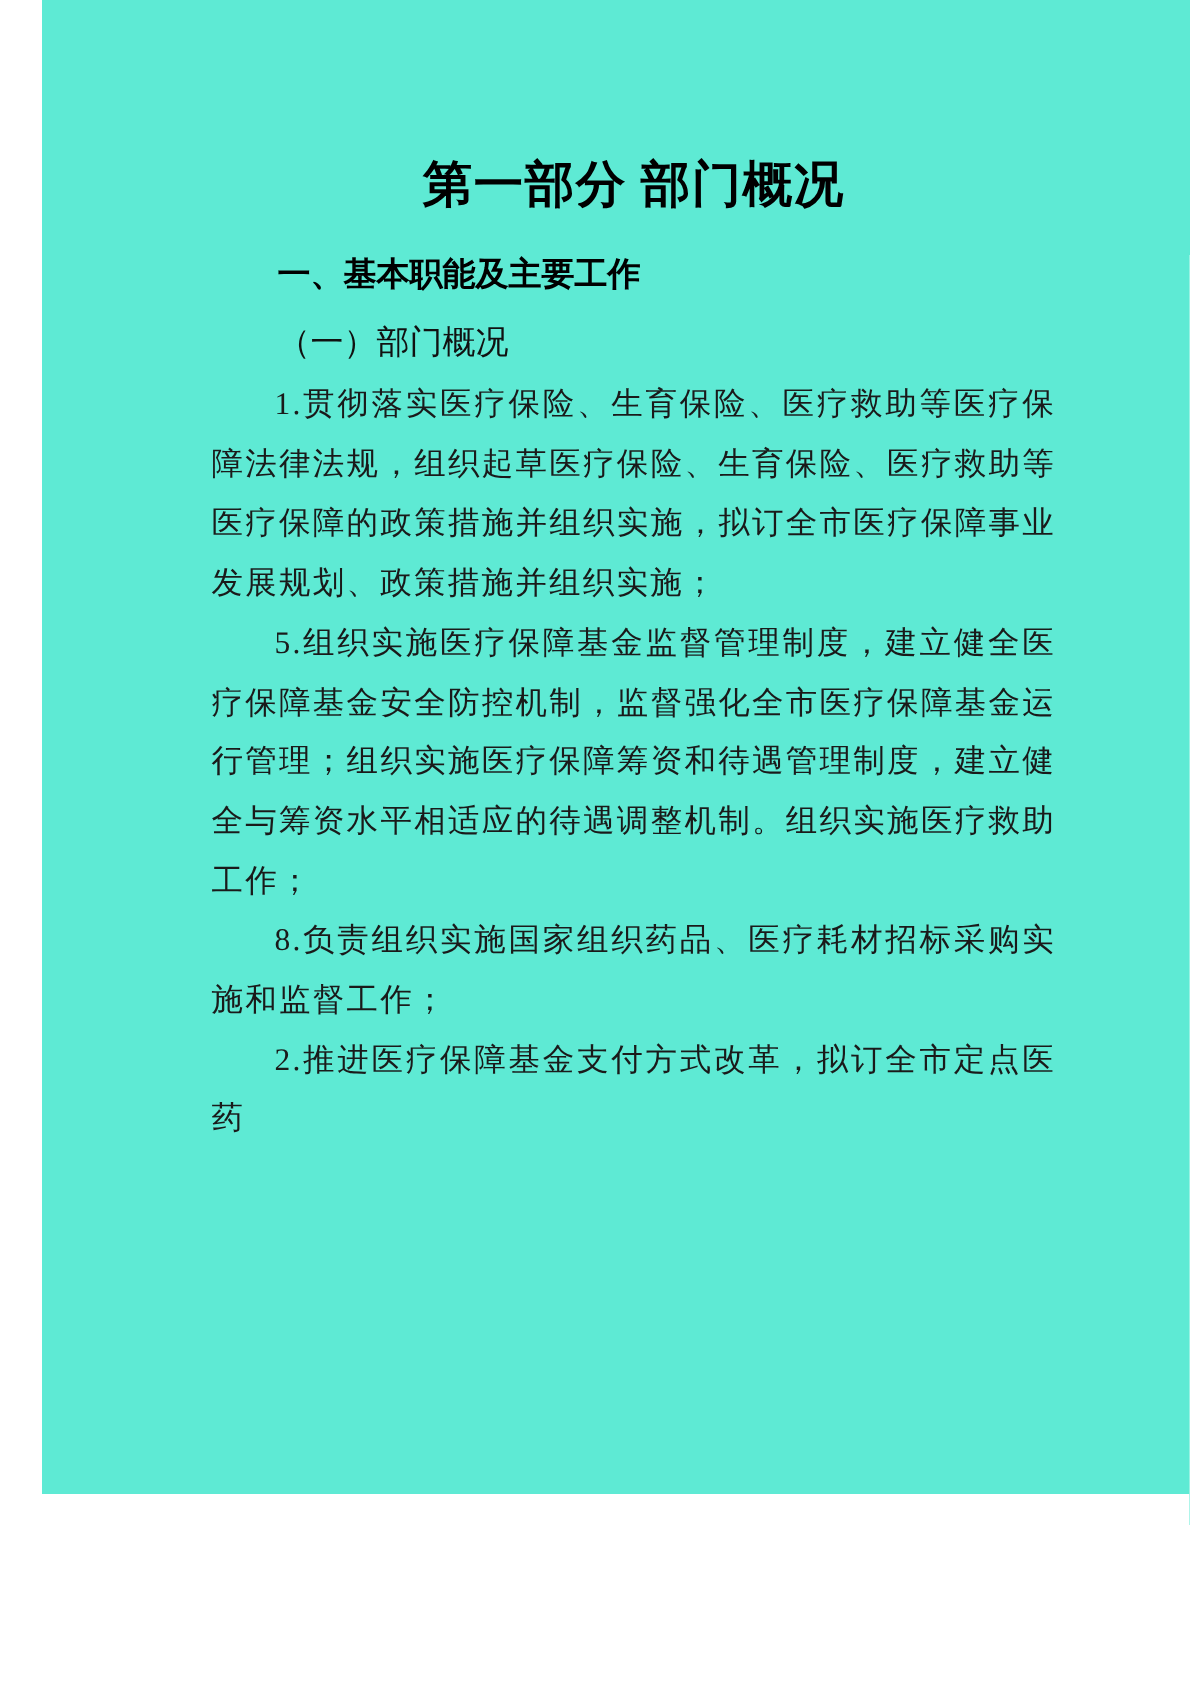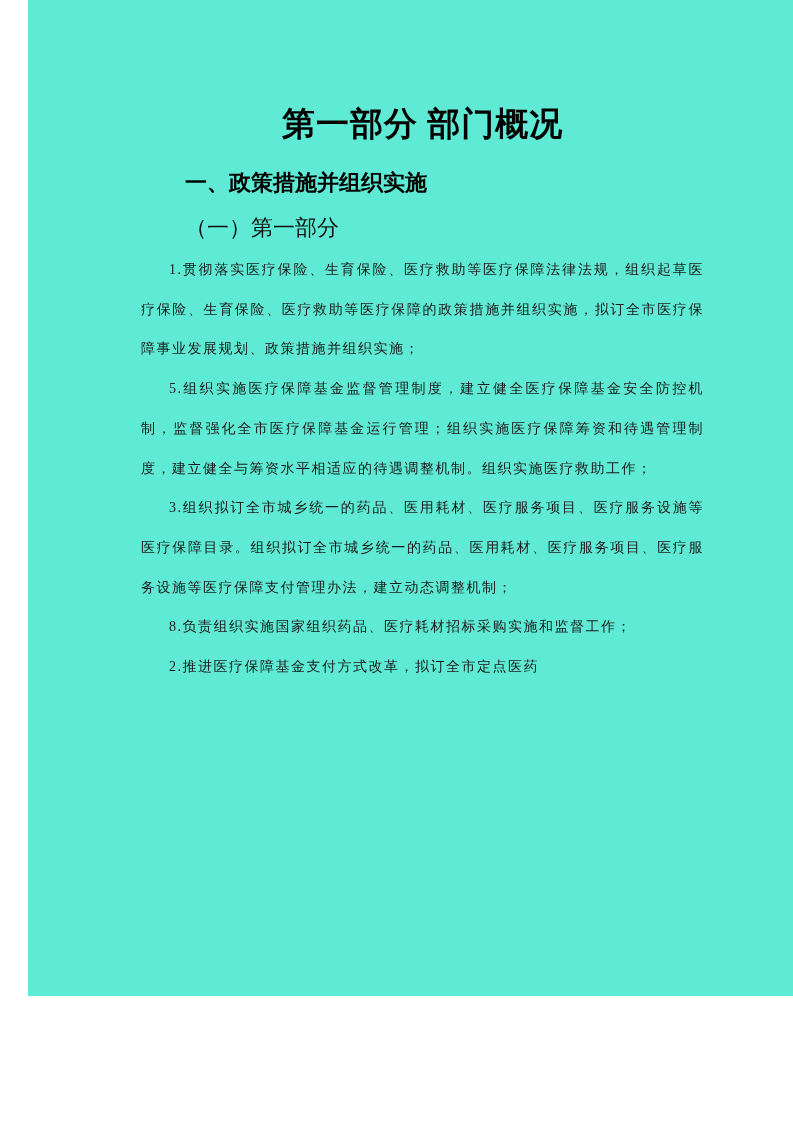--- a/index.html
+++ b/index.html
@@ -47,21 +47,21 @@
     font-weight: 400;
     font-size: 22px;
     line-height: 45px;
     margin: 0;
     text-indent: 2em;
     color: #111111;
   }
   .body-para {
     font-family: "Liberation Serif", "DejaVu Serif", serif;
     font-weight: 400;
-    font-size: 14px;
+    font-size: 21px;
     line-height: 39.7px;
     margin: 0;
     text-indent: 2em;
     text-align: justify;
     text-justify: inter-character;
     text-align-last: left;
     letter-spacing: 1.5px;
     color: #1a1a1a;
   }
   .page-number {
@@ -75,22 +75,21 @@
     line-height: 20px;
     color: #333333;
   }
 </style>
 </head>
 <body>
 
 <div class="page">
   <div class="content">
     <h1 class="doc-title">第一部分 部门概况</h1>
-    <h2 class="section-heading">一、政策措施并组织实施</h2>
-    <h3 class="subsection-heading">（一）第一部分</h3>
+    <h2 class="section-heading">一、基本职能及主要工作</h2>
+    <h3 class="subsection-heading">（一）部门概况</h3>
     <p class="body-para">1.贯彻落实医疗保险、生育保险、医疗救助等医疗保障法律法规，组织起草医疗保险、生育保险、医疗救助等医疗保障的政策措施并组织实施，拟订全市医疗保障事业发展规划、政策措施并组织实施；</p>
     <p class="body-para">5.组织实施医疗保障基金监督管理制度，建立健全医疗保障基金安全防控机制，监督强化全市医疗保障基金运行管理；组织实施医疗保障筹资和待遇管理制度，建立健全与筹资水平相适应的待遇调整机制。组织实施医疗救助工作；</p>
-    <p class="body-para">3.组织拟订全市城乡统一的药品、医用耗材、医疗服务项目、医疗服务设施等医疗保障目录。组织拟订全市城乡统一的药品、医用耗材、医疗服务项目、医疗服务设施等医疗保障支付管理办法，建立动态调整机制；</p>
     <p class="body-para">8.负责组织实施国家组织药品、医疗耗材招标采购实施和监督工作；</p>
     <p class="body-para">2.推进医疗保障基金支付方式改革，拟订全市定点医药</p>
   </div>
   <div class="page-number">4</div>
 </div>
 
 </body></html>

